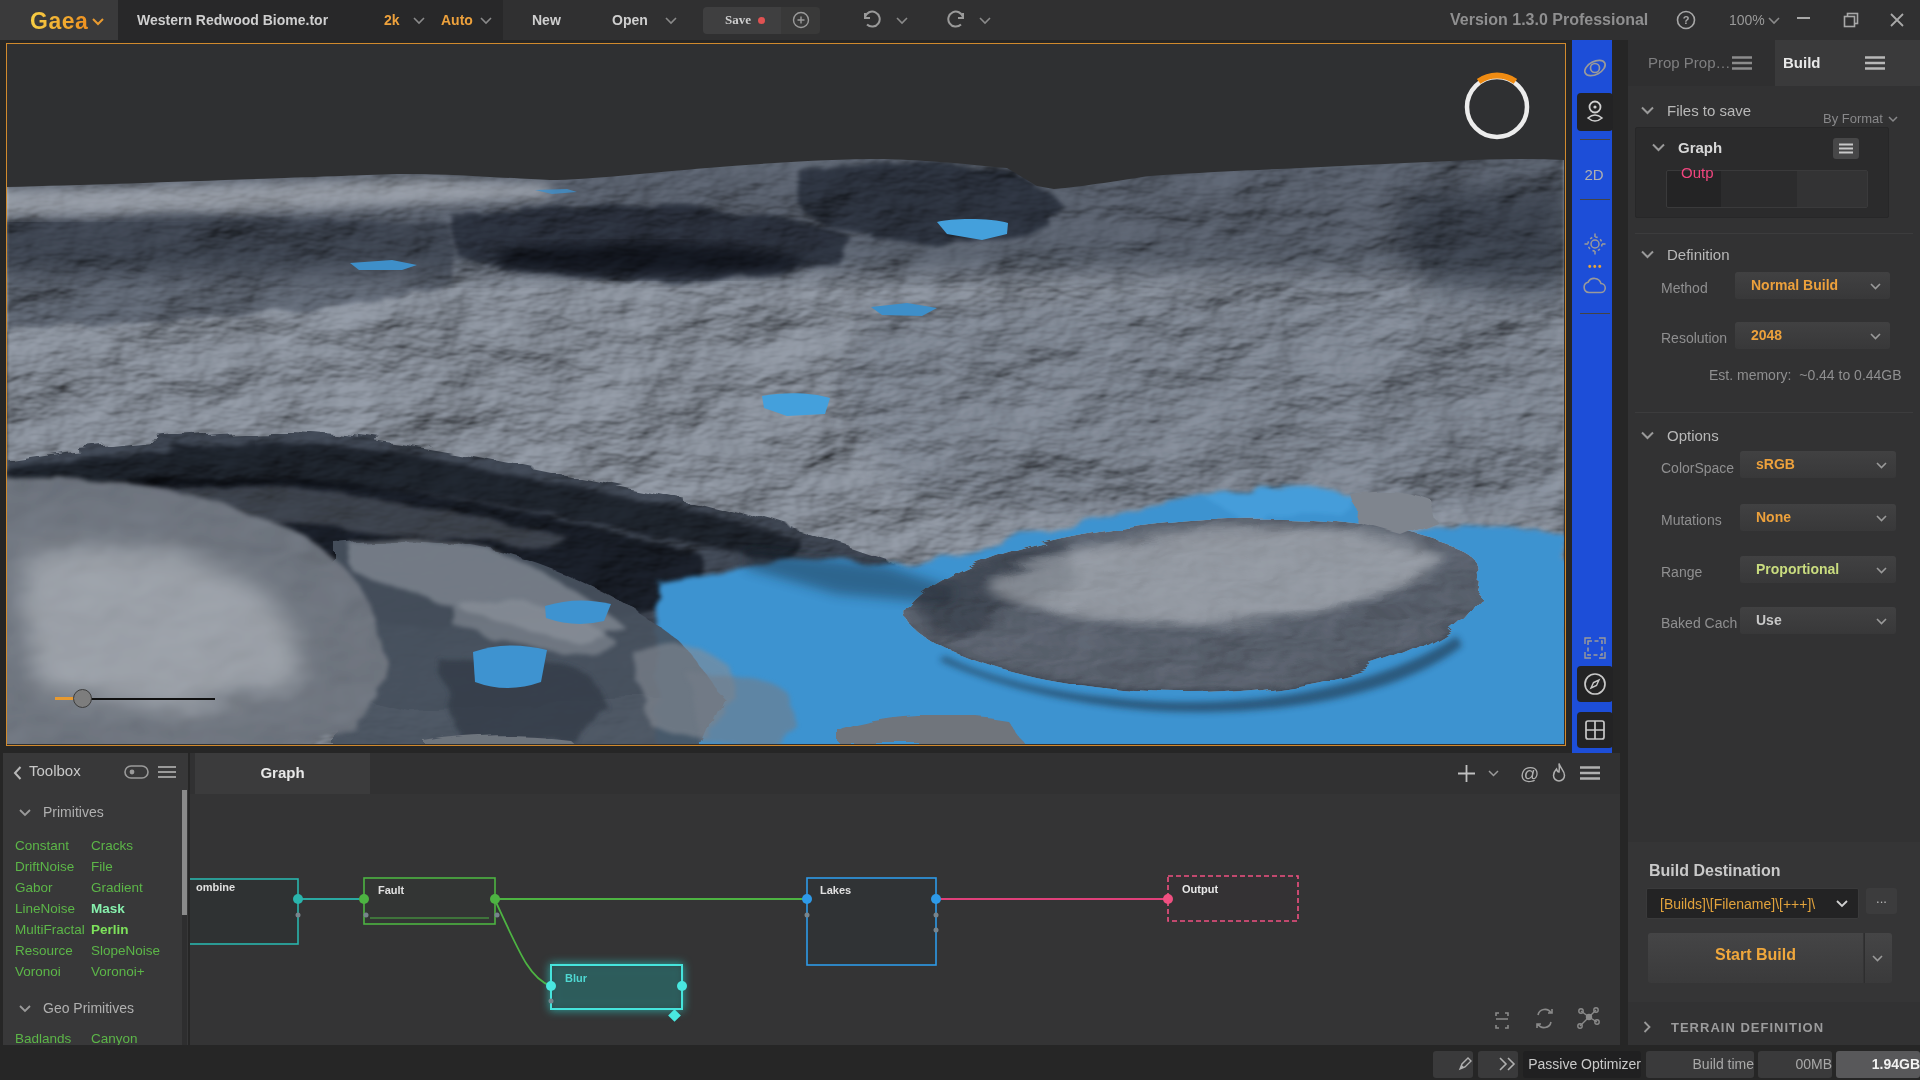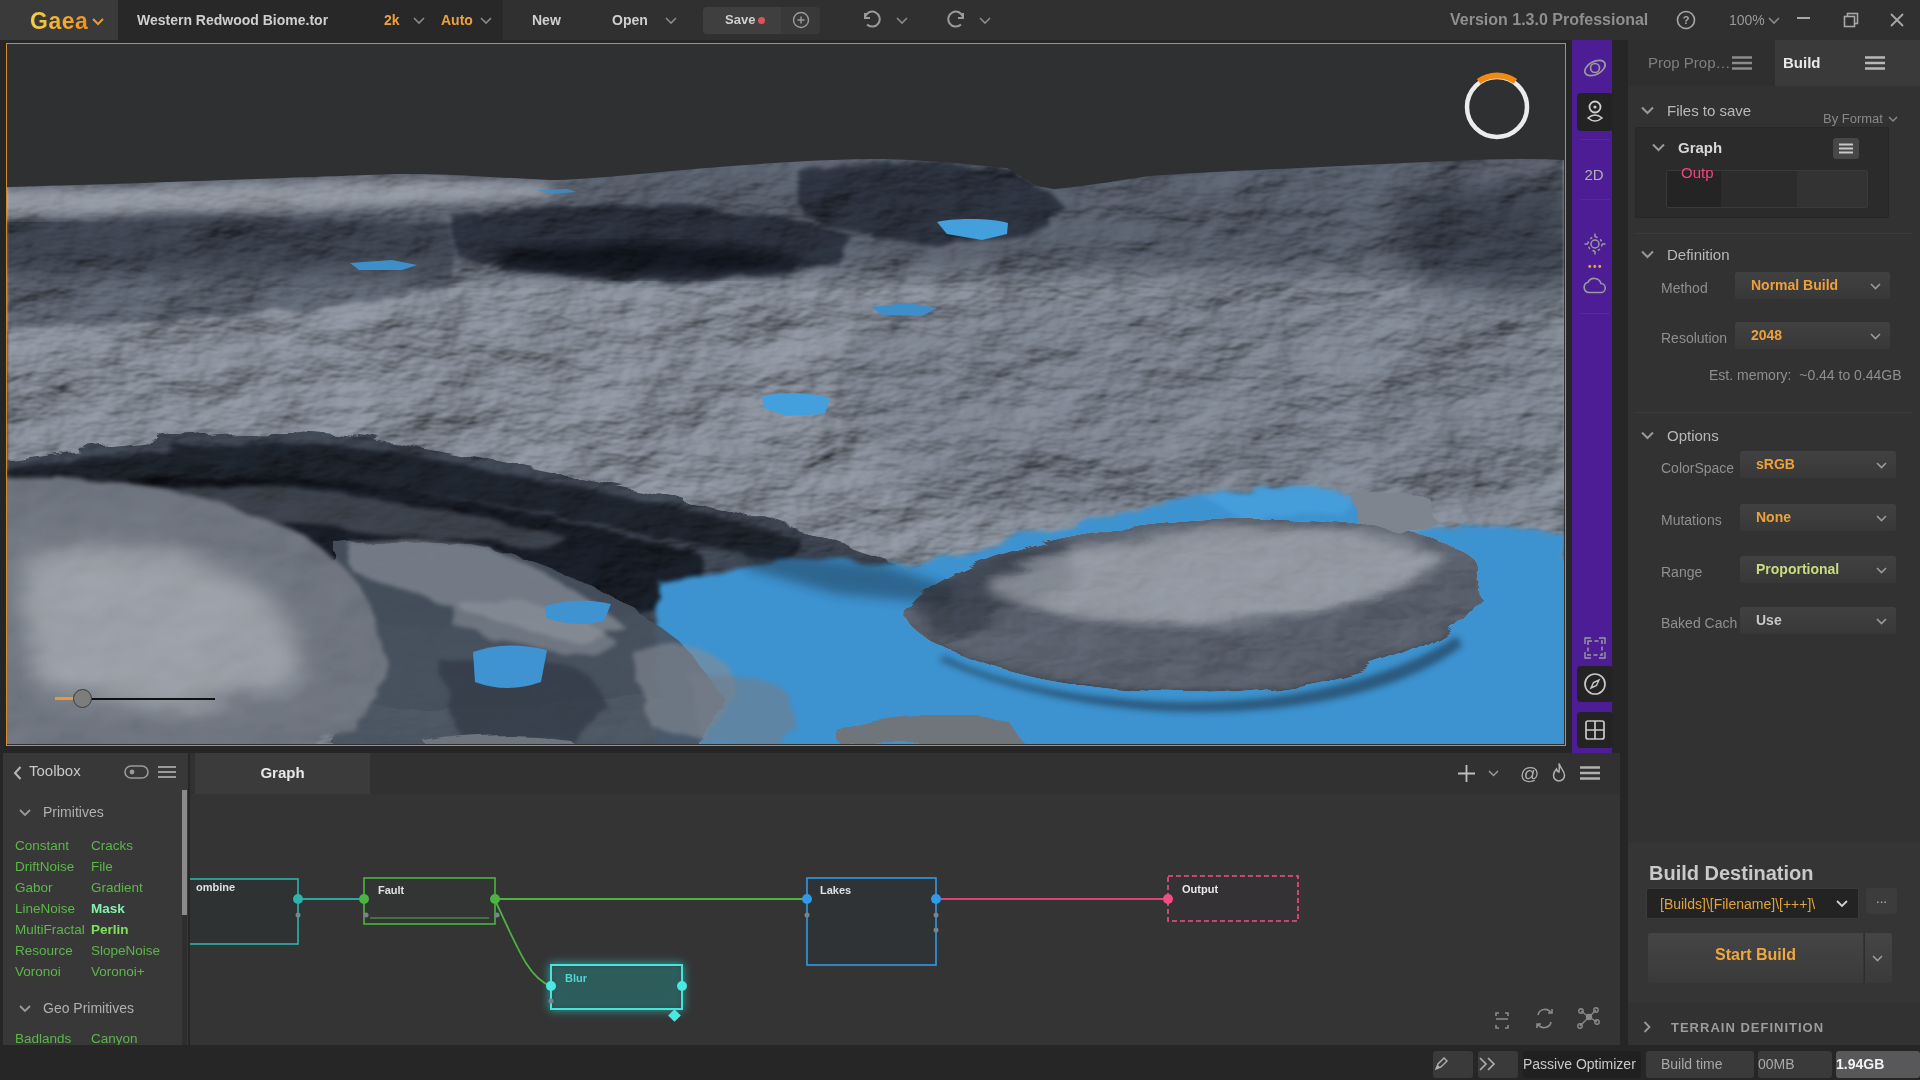--- a/index.html
+++ b/index.html
@@ -9,27 +9,27 @@
 #seg-gaea { position:absolute; left:0; top:0; width:118px; height:40px; background:#3a3a3b; }
 #seg-title { position:absolute; left:118px; top:0; width:385px; height:40px; background:#282829; }
 .gaea-logo { position:absolute; left:30px; top:8px; font-size:23px; font-weight:bold; letter-spacing:0.5px;
   background:linear-gradient(90deg,#f7cf45,#ee9020); -webkit-background-clip:text;
   background-clip:text; color:transparent; }
 .tb-txt { position:absolute; top:12px; color:#cfcfcf; font-size:14px; font-weight:bold; }
 .orange { color:#eda13c; }
 svg.icon { position:absolute; }
 #viewport { position:absolute; left:6px; top:43px; width:1560px; height:703px;
   border:1.5px solid #d18a2d; background:#2f3032; }
-#toolstrip { position:absolute; left:1572px; top:40px; width:40px; height:716px; background:#4c1d95; }
+#toolstrip { position:absolute; left:1572px; top:40px; width:40px; height:716px; background:#1d4ed8; }
 #rightpanel { position:absolute; left:1628px; top:40px; width:292px; height:1010px; background:#323233; }
 #toolbox { position:absolute; left:3px; top:753px; width:185px; height:292px; background:#383839; }
 #graphpanel { position:absolute; left:190px; top:753px; width:1430px; height:292px; background:#343435; }
 #statusbar { position:absolute; left:0; top:1045px; width:1920px; height:35px; background:#262626; }
 .sb-btn { position:absolute; top:6px; height:27px; background:#3a3a3b; border-radius:3px;
-  color:#a8a8a8; font-size:14px; text-align:left; line-height:27px; }
+  color:#a8a8a8; font-size:14px; text-align:right; line-height:27px; }
 .ddown { position:absolute; height:27px; background:linear-gradient(180deg,#414142,#383839);
   border-radius:3px; font-size:14px; font-weight:bold; line-height:27px; padding-left:16px; }
 .dd-caret { position:absolute; right:9px; top:11px; }
 .rp-label { position:absolute; color:#8f8f90; font-size:14px; }
 .sect-head { position:absolute; color:#b8b8b8; font-size:15px; }
 .chev { position:absolute; }
 </style>
 </head>
 <body>
 
@@ -49,21 +49,21 @@
   <svg class="icon" style="left:480px;top:17px" width="12" height="8">
       <path d="M1 1 L6 6 L11 1" stroke="#8a8a8a" stroke-width="1.6" fill="none"></path>
     </svg>
   <div class="tb-txt" style="left:532px;">New</div>
   <div class="tb-txt" style="left:612px;">Open</div>
   <svg class="icon" style="left:665px;top:17px" width="12" height="8">
       <path d="M1 1 L6 6 L11 1" stroke="#8a8a8a" stroke-width="1.6" fill="none"></path>
     </svg>
   <div style="position:absolute;left:703px;top:7px;width:78px;height:27px;background:#3f3f40;border-radius:4px 0 0 4px;"></div>
   <div style="position:absolute;left:781px;top:7px;width:39px;height:27px;background:#393939;border-radius:0 4px 4px 0;"></div>
-  <div class="tb-txt" style="left:725px;font-size:13px;">Save</div>
+  <div class="tb-txt" style="left:725px;font-size:13px;font-family:Liberation Serif, serif;">Save</div>
   <div style="position:absolute;left:758px;top:17px;width:7px;height:7px;border-radius:50%;background:#e05252;"></div>
   <svg class="icon" style="left:792px;top:11px" width="18" height="18">
       <circle cx="9" cy="9" r="7.5" stroke="#9a9a9a" fill="none" stroke-width="1.4"></circle>
       <path d="M9 5.5 V12.5 M5.5 9 H12.5" stroke="#9a9a9a" stroke-width="1.4"></path>
     </svg>
   <svg class="icon" style="left:860px;top:10px" width="22" height="20">
       <path d="M5 3 L5 8 L10 8" stroke="#9a9a9a" stroke-width="2" fill="none"></path>
       <path d="M5 7 A 7.5 7.5 0 1 1 7 14.5" stroke="#9a9a9a" stroke-width="2" fill="none"></path>
     </svg>
   <svg class="icon" style="left:896px;top:17px" width="12" height="8">
@@ -353,21 +353,21 @@
   <div class="rp-label" style="left:33px;top:524px;">Range</div>
   <div class="ddown" style="left:112px;top:516px;width:156px;color:#c9dc7f;">Proportional<svg class="dd-caret" width="11" height="7">
         <path d="M1 1 L5.5 5.5 L10 1" stroke="#9a9a9a" stroke-width="1.6" fill="none"></path>
       </svg></div>
   <div class="rp-label" style="left:33px;top:575px;">Baked Cach</div>
   <div class="ddown" style="left:112px;top:567px;width:156px;color:#c8c8c8;">Use<svg class="dd-caret" width="11" height="7">
         <path d="M1 1 L5.5 5.5 L10 1" stroke="#9a9a9a" stroke-width="1.6" fill="none"></path>
       </svg></div>
 
   <div style="position:absolute;left:0px;top:802px;width:292px;height:160px;background:#353536;"></div>
-  <div style="position:absolute;left:21px;top:822px;color:#c9c9c9;font-size:20px;font-weight:bold;">Build Destination</div>
+  <div style="position:absolute;left:21px;top:822px;color:#c9c9c9;font-size:16px;font-weight:bold;">Build Destination</div>
   <div style="position:absolute;left:18px;top:848px;width:213px;height:31px;background:#232324;border:1px solid #3a3a3b;border-radius:2px;"></div>
   <div style="position:absolute;left:32px;top:856px;color:#e2a33c;font-size:14px;font-weight:normal;">[Builds]\[Filename]\[+++]\</div>
   <svg class="chev" style="left:208px;top:860px" width="12" height="8">
       <path d="M1 1 L6 6 L11 1" stroke="#d0d0d0" stroke-width="1.8" fill="none"></path>
     </svg>
   <div style="position:absolute;left:238px;top:848px;width:31px;height:26px;background:#3c3c3d;border-radius:3px;color:#b8b8b8;font-size:13px;text-align:center;line-height:22px;">...</div>
   <div style="position:absolute;left:20px;top:893px;width:215px;height:50px;background:linear-gradient(180deg,#454546,#3a3a3b);border-radius:3px 0 0 3px;"></div>
   <div style="position:absolute;left:20px;top:906px;width:215px;text-align:center;color:#efa73c;font-size:16px;font-weight:bold;">Start Build</div>
   <div style="position:absolute;left:236px;top:893px;width:28px;height:50px;background:linear-gradient(180deg,#454546,#3a3a3b);border-radius:0 3px 3px 0;border-left:1px solid #2e2e2f;"></div>
   <svg class="chev" style="left:244px;top:915px" width="11" height="7">

